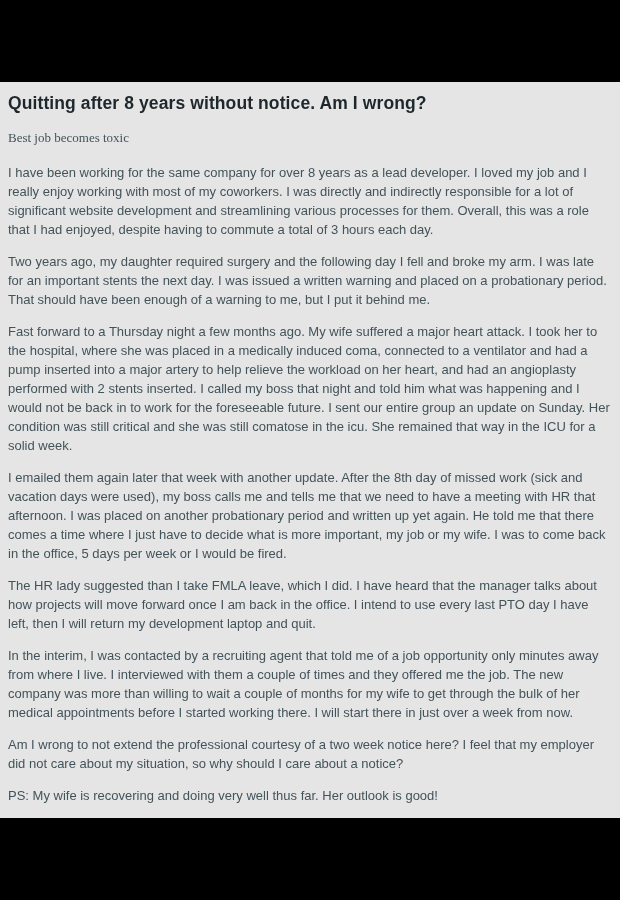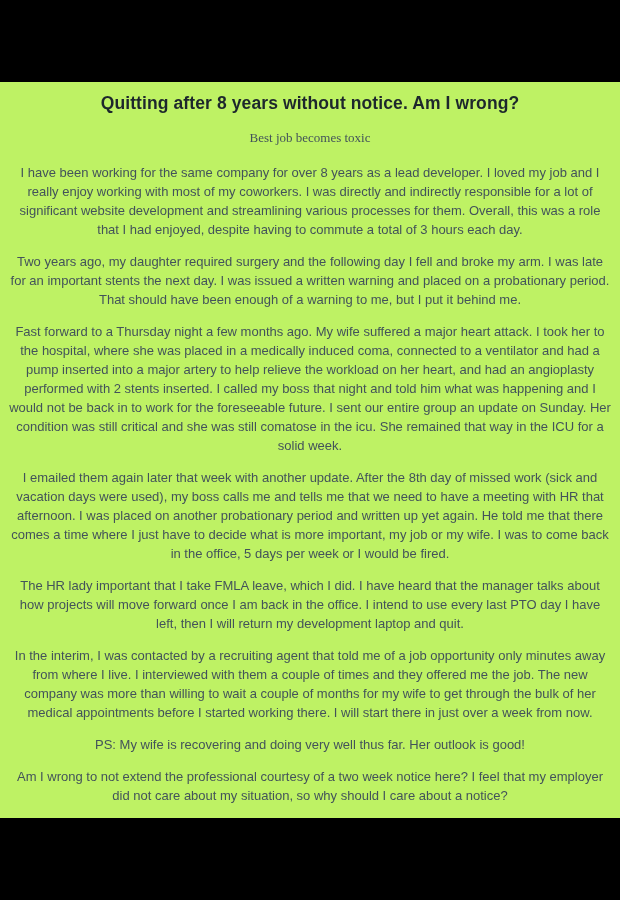--- a/index.html
+++ b/index.html
@@ -21,24 +21,23 @@
   .letterbox-top {
     flex: 0 0 82px;
     background: #000000;
   }
   .letterbox-bottom {
     flex: 1 1 auto;
     background: #000000;
   }
   .post {
     flex: 0 0 736px;
-    background: #bef264;
+    background: #e5e5e5;
     padding: 8px 8px 0 8px;
     overflow: hidden;
-    text-align: center;
   }
   .post-title {
     font-size: 17.5px;
     line-height: 22px;
     font-weight: 700;
     color: #1d272c;
     margin: 2px 0 15px 0;
     letter-spacing: 0.1px;
   }
   .post-subtitle {
@@ -63,20 +62,20 @@
 
   <div class="post">
     <h1 class="post-title">Quitting after 8 years without notice. Am I wrong?</h1>
 
     <p class="post-subtitle">Best job becomes toxic</p>
 
     <p class="post-paragraph">I have been working for the same company for over 8 years as a lead developer. I loved my job and I really enjoy working with most of my coworkers. I was directly and indirectly responsible for a lot of significant website development and streamlining various processes for them. Overall, this was a role that I had enjoyed, despite having to commute a total of 3 hours each day.</p>
     <p class="post-paragraph">Two years ago, my daughter required surgery and the following day I fell and broke my arm. I was late for an important stents the next day. I was issued a written warning and placed on a probationary period. That should have been enough of a warning to me, but I put it behind me.</p>
     <p class="post-paragraph">Fast forward to a Thursday night a few months ago. My wife suffered a major heart attack. I took her to the hospital, where she was placed in a medically induced coma, connected to a ventilator and had a pump inserted into a major artery to help relieve the workload on her heart, and had an angioplasty performed with 2 stents inserted. I called my boss that night and told him what was happening and I would not be back in to work for the foreseeable future. I sent our entire group an update on Sunday. Her condition was still critical and she was still comatose in the icu. She remained that way in the ICU for a solid week.</p>
     <p class="post-paragraph">I emailed them again later that week with another update. After the 8th day of missed work (sick and vacation days were used), my boss calls me and tells me that we need to have a meeting with HR that afternoon. I was placed on another probationary period and written up yet again. He told me that there comes a time where I just have to decide what is more important, my job or my wife. I was to come back in the office, 5 days per week or I would be fired.</p>
-    <p class="post-paragraph">The HR lady important that I take FMLA leave, which I did. I have heard that the manager talks about how projects will move forward once I am back in the office. I intend to use every last PTO day I have left, then I will return my development laptop and quit.</p>
+    <p class="post-paragraph">The HR lady suggested than I take FMLA leave, which I did. I have heard that the manager talks about how projects will move forward once I am back in the office. I intend to use every last PTO day I have left, then I will return my development laptop and quit.</p>
     <p class="post-paragraph">In the interim, I was contacted by a recruiting agent that told me of a job opportunity only minutes away from where I live. I interviewed with them a couple of times and they offered me the job. The new company was more than willing to wait a couple of months for my wife to get through the bulk of her medical appointments before I started working there. I will start there in just over a week from now.</p>
+    <p class="post-paragraph">Am I wrong to not extend the professional courtesy of a two week notice here? I feel that my employer did not care about my situation, so why should I care about a notice?</p>
     <p class="post-paragraph">PS: My wife is recovering and doing very well thus far. Her outlook is good!</p>
-    <p class="post-paragraph">Am I wrong to not extend the professional courtesy of a two week notice here? I feel that my employer did not care about my situation, so why should I care about a notice?</p>
   </div>
 
   <div class="letterbox-bottom"></div>
 </div>
 
 </body></html>

